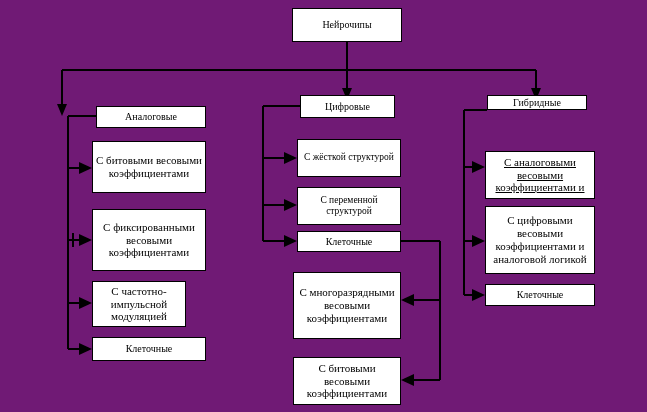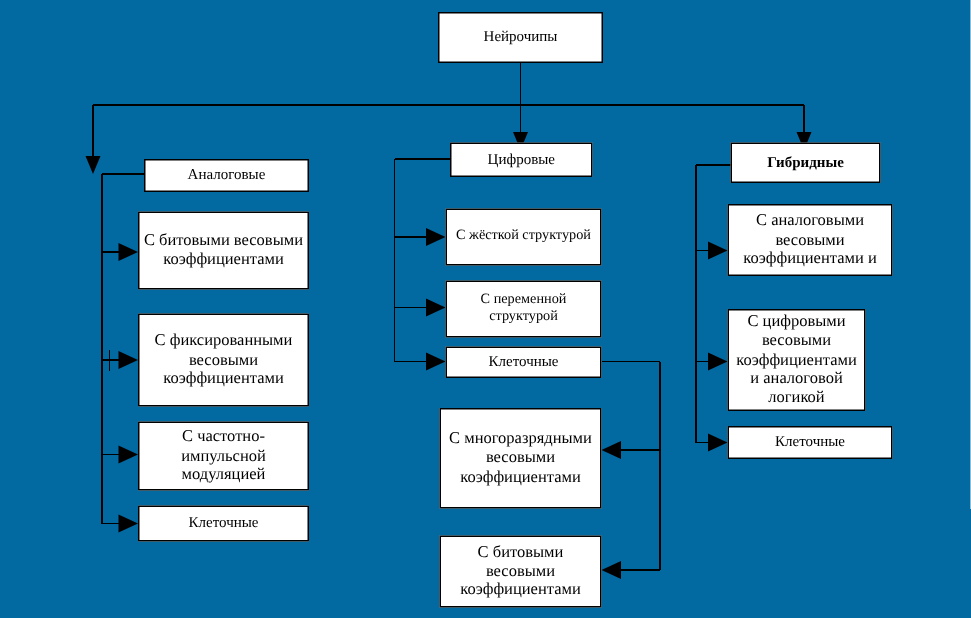--- a/index.html
+++ b/index.html
@@ -4,21 +4,21 @@
 <style>
   html, body {
     margin: 0;
     padding: 0;
     background: #ffffff;
   }
   #canvas {
     position: relative;
     width: 647px;
     height: 412px;
-    background: #0369a1;
+    background: #701a75;
     font-family: "Liberation Serif", "DejaVu Serif", serif;
     overflow: hidden;
   }
   .node {
     position: absolute;
     box-sizing: border-box;
     border: 1px solid #000000;
     background: #ffffff;
     display: flex;
     align-items: center;
@@ -130,21 +130,21 @@
   </div>
 
   <div class="node t85" style="left:92px; top:141px; width:114px; height:52px;">
     <span>С битовыми весовыми коэффициентами</span>
   </div>
 
   <div class="node t85" style="left:92px; top:209px; width:114px; height:62px;justify-content:center;">
     <span>С фиксированными весовыми коэффициентами</span>
   </div>
 
-  <div class="node t85" style="left:92px; top:281px; width:114px; height:46px;">
+  <div class="node t85" style="left:92px; top:281px; width:94px; height:46px;">
     <span>С частотно-импульсной модуляцией</span>
   </div>
 
   <div class="node t10" style="left:92px; top:337px; width:114px; height:24px;">
     <span>Клеточные</span>
   </div>
 
   <div class="node t10" style="left:300px; top:95px; width:95px; height:23px;">
     <span>Цифровые</span>
   </div>
@@ -162,29 +162,29 @@
   </div>
 
   <div class="node t85" style="left:293px; top:272px; width:108px; height:67px;">
     <span>С многоразрядными весовыми коэффициентами</span>
   </div>
 
   <div class="node t85" style="left:293px; top:357px; width:108px; height:48px;">
     <span>С битовыми весовыми коэффициентами</span>
   </div>
 
-  <div class="node t10" style="left:487px; top:95px; width:100px; height:27px;font-weight:bold;">
+  <div class="node t10" style="left:487px; top:95px; width:100px; height:15px;">
     <span>Гибридные</span>
   </div>
 
-  <div class="node t85" style="left:485px; top:136px; width:110px; height:48px;">
+  <div class="node t85" style="left:485px; top:151px; width:110px; height:48px;text-decoration:underline;">
     <span>С аналоговыми весовыми коэффициентами и</span>
   </div>
 
-  <div class="node t85" style="left:485px; top:206px; width:92px; height:68px;">
+  <div class="node t85" style="left:485px; top:206px; width:110px; height:68px;">
     <span>С цифровыми весовыми коэффициентами и аналоговой логикой</span>
   </div>
 
   <div class="node t10" style="left:485px; top:284px; width:110px; height:22px;">
     <span>Клеточные</span>
   </div>
 
 </div>
 
 </body></html>

